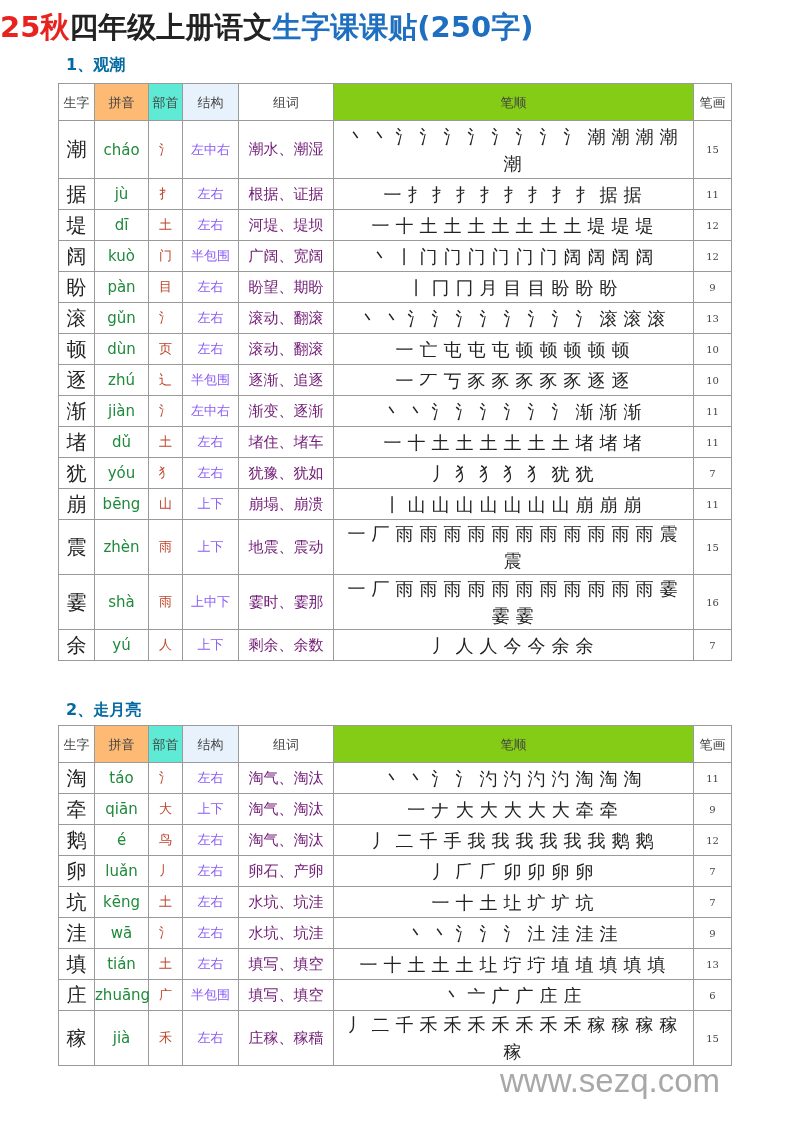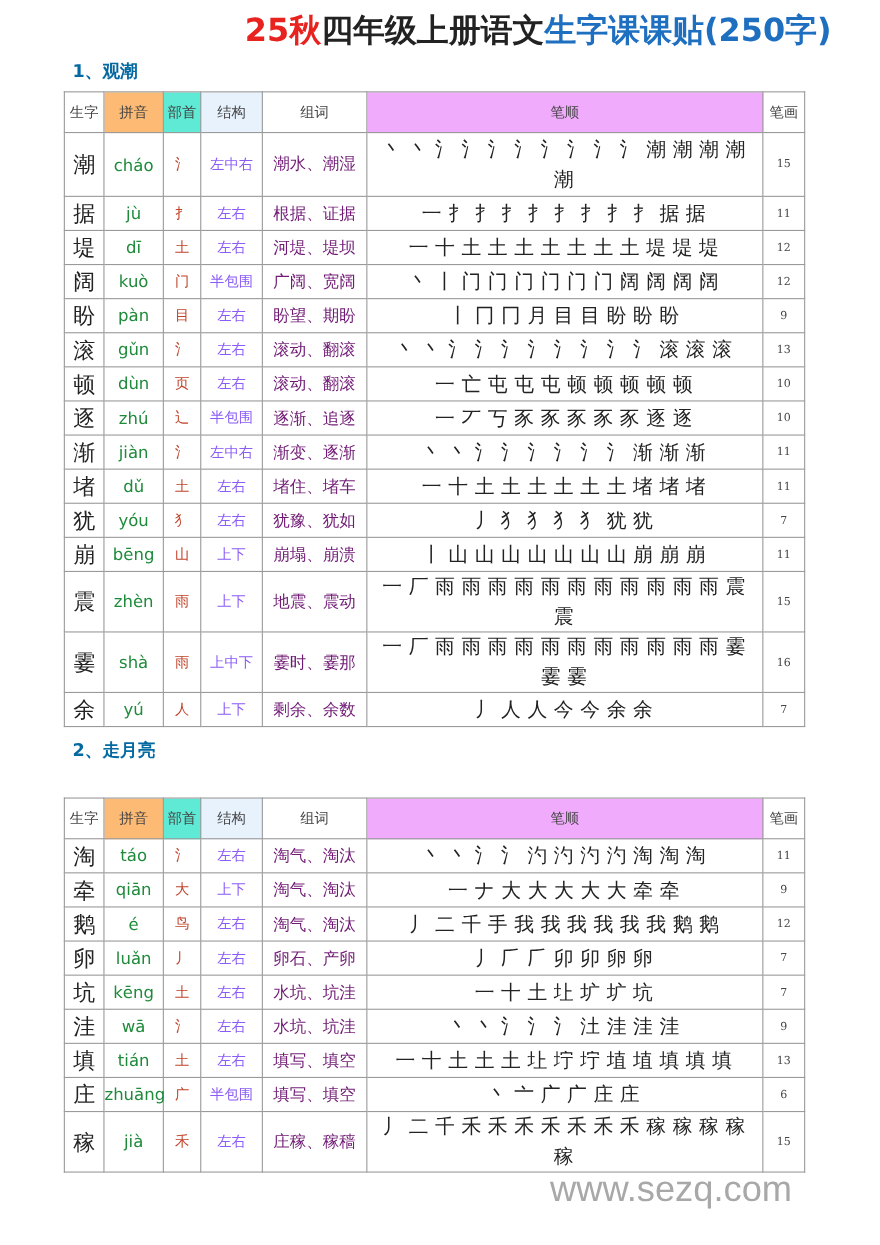--- a/index.html
+++ b/index.html
@@ -1,31 +1,31 @@
 <!DOCTYPE html>
 <html><head>
 <meta charset="utf-8">
 <style>
   html, body { margin:0; padding:0; background:#ffffff; }
   body { width:800px; height:1132px; position:relative; overflow:hidden;
          font-family:"DejaVu Serif", serif; color:#222; }
-  .title { position:absolute; left:0; top:8px; width:756px; text-align:right;
+  .title { position:absolute; left:0; top:8px; width:756px; text-align:left;
            font-family:"DejaVu Sans", sans-serif; font-weight:bold; font-size:29px; letter-spacing:0px; }
   .title .t-red { color:#e8231f; }
   .title .t-black { color:#222; }
   .title .t-blue { color:#1f6fc0; }
   .sec-title { position:absolute; left:66px; font-family:"DejaVu Sans", sans-serif; font-weight:bold;
                font-size:16px; color:#0369a1; }
   table.ctab { position:absolute; left:58px; width:673px; border-collapse:collapse; table-layout:fixed; }
   table.ctab td, table.ctab th { border:1.5px solid #9a9a9a; padding:0; text-align:center; vertical-align:middle; }
   table.ctab th { font-weight:normal; font-size:13px; color:#444; height:36px; line-height:13px; }
   th.h-pinyin { background:#fdba74; }
   th.h-radical { background:#5eead4; }
   th.h-struct { background:#e8f2fd; }
-  th.h-strokes { background:#f0abfc; }
+  th.h-strokes { background:#84cc16; }
   td.c-char { font-size:20px; color:#222; }
   td.c-pinyin { font-family:"DejaVu Sans", sans-serif; font-size:15px; color:#1e8a3a; }
   td.c-radical { font-size:13px; color:#c0442a; }
   td.c-struct { font-size:13px; color:#8b5cf6; }
   td.c-words { font-size:15px; color:#701a75; }
   td.c-order { text-align:center; padding-left:4px !important; font-size:18px; color:#222;
                letter-spacing:6px; line-height:27px; word-break:break-all; }
   td.c-count { font-size:10px; color:#444; }
   .watermark { position:absolute; left:500px; top:1062px; font-family:"Liberation Sans", sans-serif;
                font-size:33px; color:#a8a8a8; }
@@ -189,21 +189,21 @@
         <td class="c-pinyin">yú</td>
         <td class="c-radical">人</td>
         <td class="c-struct">上下</td>
         <td class="c-words">剩余、余数</td>
         <td class="c-order">丿人人今今余余</td>
         <td class="c-count">7</td>
       </tr>
     </tbody>
   </table>
 
-<div class="sec-title" style="top:672px;">2、走月亮</div>
+<div class="sec-title" style="top:700px;">2、走月亮</div>
 <table class="ctab" id="tab1" style="top:725px;">
     <colgroup>
       <col style="width:36px">
       <col style="width:54px">
       <col style="width:34px">
       <col style="width:56px">
       <col style="width:95px">
       <col style="width:360px">
       <col style="width:38px">
     </colgroup>

